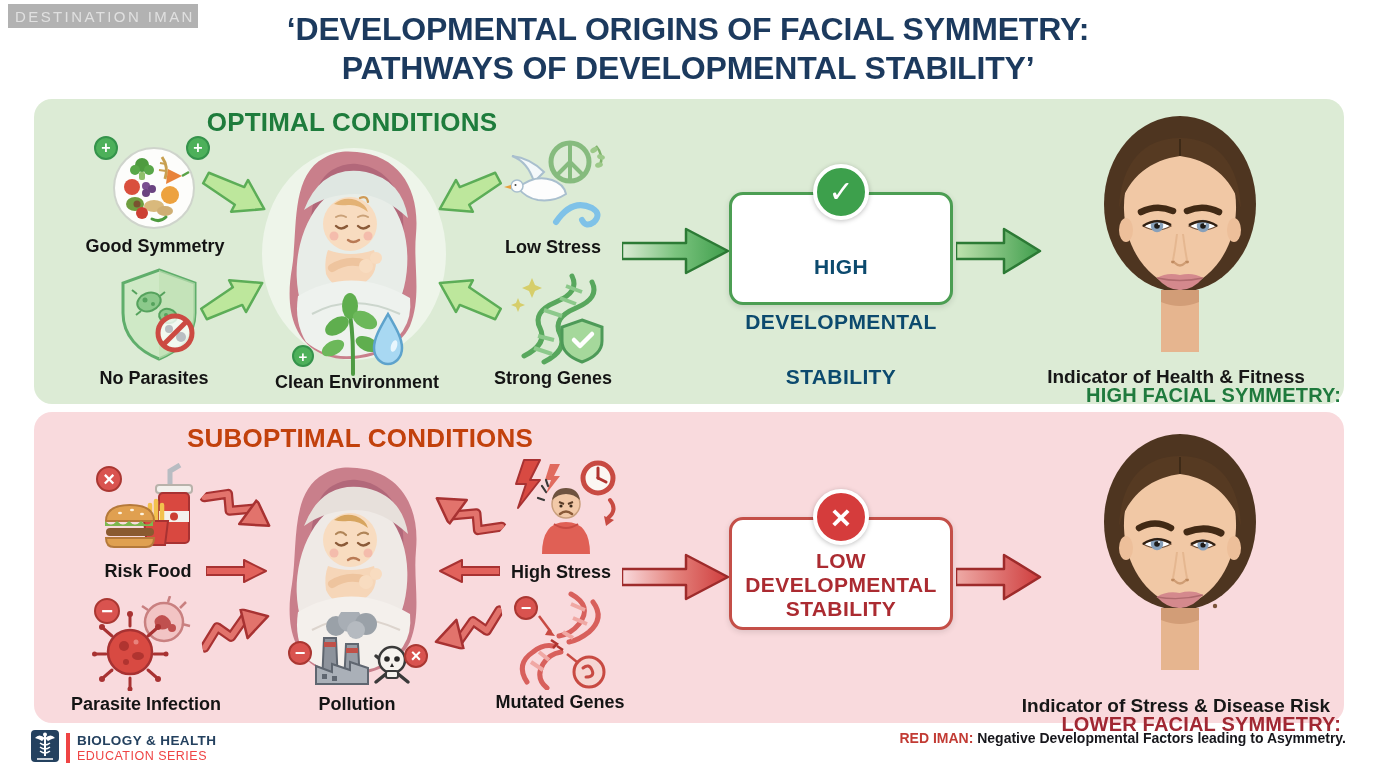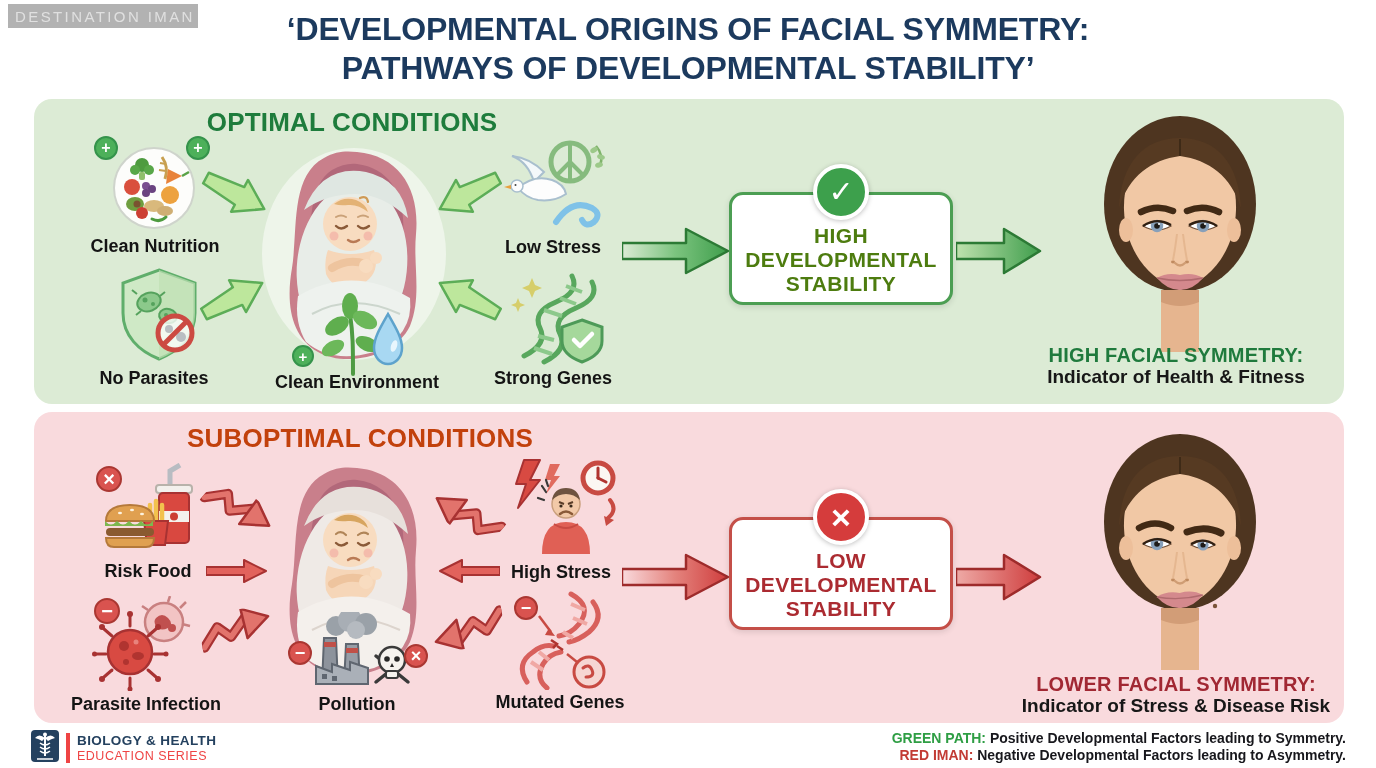--- a/index.html
+++ b/index.html
@@ -16,32 +16,32 @@
          font-size:32px;line-height:39px;font-weight:800;letter-spacing:-0.2px;}
   .panel-header{font-size:26px;font-weight:800;text-align:center;letter-spacing:0.2px;}
   #optimal-header{left:182px;top:107px;width:340px;color:#1e7c3c;}
   #suboptimal-header{left:170px;top:423px;width:380px;color:#c2410c;}
   .factor-label{font-size:18px;font-weight:600;color:#141414;text-align:center;}
   .box{position:absolute;background:#fff;border-radius:14px;box-shadow:0 2px 6px rgba(0,0,0,0.12);
        display:flex;flex-direction:column;align-items:center;box-sizing:border-box;padding-top:29px;}
   #box-high{left:729px;top:192px;width:224px;height:113px;border:3px solid #4c9e53;}
   #box-low{left:729px;top:517px;width:224px;height:113px;border:3px solid #c44f48;}
   .box-line{font-size:21px;font-weight:800;line-height:24px;letter-spacing:0.4px;}
-  #box-high .box-line{color:#4d7c0f;}
+  #box-high .box-line{color:#0c4a6e;margin-top:31px;}
   #box-low .box-line{color:#ab2b31;}
   .status-circle{position:absolute;width:56px;height:56px;border-radius:50%;border:4px solid #fff;
                  box-sizing:border-box;display:flex;align-items:center;justify-content:center;
                  color:#fff;box-shadow:0 1px 5px rgba(0,0,0,0.25);line-height:1;}
   #check-circle{left:813px;top:164px;background:#3da04c;font-size:30px;font-weight:700;}
   #x-circle{left:813px;top:489px;background:#d53c3c;font-size:34px;font-weight:700;}
   .badge{position:absolute;border-radius:50%;display:flex;align-items:center;justify-content:center;
          color:#fff;font-weight:700;line-height:1;box-sizing:border-box;}
   .badge-green{background:#4db05a;border:2px solid #35934b;}
   .badge-red{background:#d9534f;border:2px solid #aa3732;}
-  .result-title{font-size:20px;font-weight:800;text-align:center;letter-spacing:0.2px;}
+  .result-title{font-size:20px;font-weight:800;text-align:right;letter-spacing:0.2px;margin-top:40px;}
   .result-sub{font-size:19px;font-weight:600;color:#171717;text-align:center;}
   #opt-result-title{left:1011px;top:344px;width:330px;color:#1f7a3d;}
   #opt-result-sub{left:1011px;top:366px;width:330px;}
   #sub-result-title{left:1011px;top:673px;width:330px;color:#a12833;}
   #sub-result-sub{left:1011px;top:695px;width:330px;}
   #legend{left:700px;top:730px;width:646px;text-align:right;font-size:14px;line-height:17px;
           font-weight:700;color:#17171c;}
   .legend-term-green{color:#2e9e44;}
   .legend-term-red{color:#c23b34;}
   #series-text{left:66px;top:733px;color:#24415f;border-left:4px solid #ef4444;padding-left:7px;}
@@ -111,21 +111,21 @@
         <circle cx="29" cy="61" r="3.5" fill="#7a5230"></circle>
       <circle cx="62" cy="52" r="9" fill="#eda23f"></circle>
       <ellipse cx="46" cy="63" rx="10" ry="6" fill="#d9b97c"></ellipse>
         <ellipse cx="57" cy="68" rx="8" ry="5" fill="#cfae73"></ellipse>
       <circle cx="34" cy="70" r="6" fill="#cc3f33"></circle>
       <path d="M44 76 q8 4 14 -2" stroke="#4e9b3f" stroke-width="3" fill="none" stroke-linecap="round"></path>
     </svg>
   </div>
   <div class="badge badge-green" style="left:94px;top:136px;width:24px;height:24px;font-size:16px;">+</div>
   <div class="badge badge-green" style="left:186px;top:136px;width:24px;height:24px;font-size:16px;">+</div>
-  <div class="abs factor-label" style="left:75px;top:236px;width:160px;">Clean Nutrition</div>
+  <div class="abs factor-label" style="left:75px;top:236px;width:160px;">Good Symmetry</div>
 
   <div class="abs" style="left:115px;top:266px;width:88px;height:98px;">
     <svg width="88" height="98" viewBox="0 0 88 98">
       <path d="M44 4 L80 17 V47 C80 70 64 85 44 93 C24 85 8 70 8 47 V17 Z" fill="#cfe9c6" stroke="#5fae6b" stroke-width="3"></path>
       <path d="M44 4 L80 17 V47 C80 70 64 85 44 93 Z" fill="#bfe0b4" opacity="0.7"></path>
       <ellipse cx="34" cy="36" rx="12" ry="9" fill="#8cc98b" stroke="#55a25d" stroke-width="2" transform="rotate(-20 34 36)"></ellipse>
       <circle cx="30" cy="34" r="2.5" fill="#55a25d"></circle>
         <circle cx="38" cy="38" r="2" fill="#55a25d"></circle>
       <path d="M22 28 l-5 -4 M26 45 l-5 4 M45 30 l5 -4" stroke="#55a25d" stroke-width="2"></path>
       <ellipse cx="53" cy="50" rx="9" ry="7" fill="#8cc98b" stroke="#55a25d" stroke-width="2" transform="rotate(15 53 50)"></ellipse>
@@ -560,17 +560,16 @@
       <path d="M9 13 q5 4 10 0 M19 17 q-5 4 -10 0 M9 21 q5 4 10 0" stroke="#fff" stroke-width="1.5" fill="none"></path>
       <line x1="6" y1="29" x2="22" y2="29" stroke="#fff" stroke-width="1.5"></line>
     </svg>
   </div>
   <div id="series-text" class="abs">
     <div id="series-line1">BIOLOGY &amp; HEALTH</div>
     <div id="series-line2">EDUCATION SERIES</div>
   </div>
 
   <div id="legend" class="abs">
-    <div><span class="legend-term-green">GREEN PATH:</span><span> Positive Developmental Factors leading to Symmetry.</span></div>
     <div><span class="legend-term-red">RED IMAN:</span><span> Negative Developmental Factors leading to Asymmetry.</span></div>
   </div>
 
 </div>
 
 </body></html>

